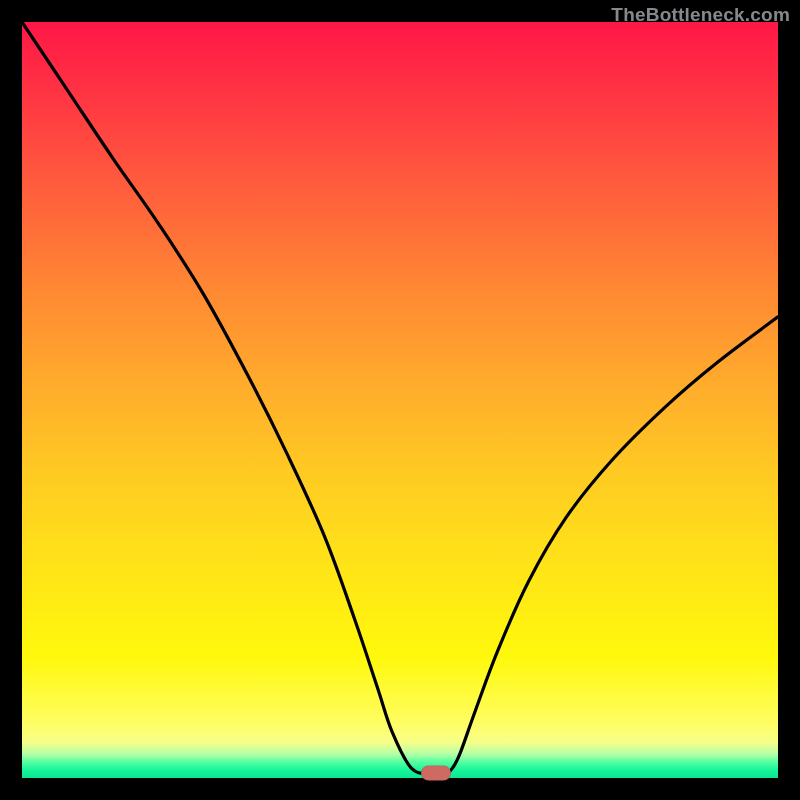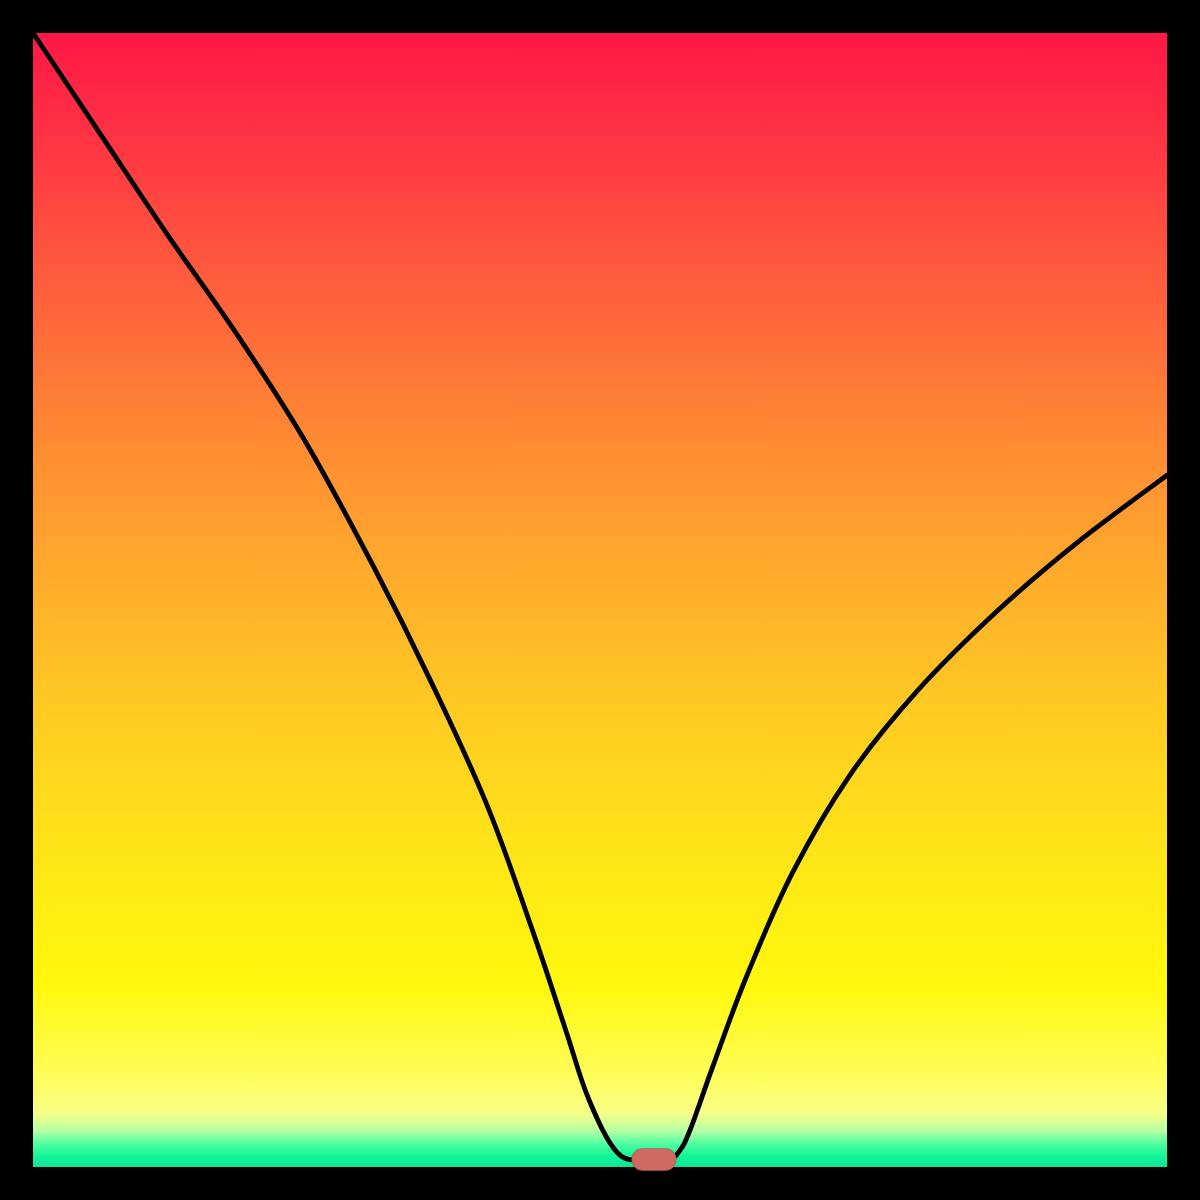--- a/index.html
+++ b/index.html
@@ -74,13 +74,14 @@
 </head>
 <body>
 
 <div class="frame">
   <div class="plot-area">
     <svg class="curve" viewBox="0 0 756 756" preserveAspectRatio="none">
       <path id="curve-path" d="M 0.00 0.00 C 8.16 12.25, 29.03 43.55, 45.36 68.04 C 61.69 92.53, 74.39 112.13, 90.72 136.08 C 107.05 160.03, 119.75 176.60, 136.08 201.10 C 152.41 225.59, 165.11 244.40, 181.44 272.16 C 197.77 299.92, 211.83 326.74, 226.80 355.32 C 241.77 383.90, 250.99 402.34, 264.60 430.92 C 278.21 459.50, 290.15 484.14, 302.40 514.08 C 314.65 544.02, 323.11 570.02, 332.64 597.24 C 342.17 624.46, 348.52 644.87, 355.32 665.28 C 362.12 685.69, 364.32 696.08, 370.44 710.64 C 376.56 725.20, 382.54 738.82, 389.34 746.17 C 396.14 753.52, 402.12 750.51, 408.24 751.46 C 414.36 752.42, 419.28 752.55, 423.36 751.46 C 427.44 750.38, 428.20 749.23, 430.92 745.42 C 433.64 741.61, 434.40 740.64, 438.48 730.30 C 442.56 719.95, 446.80 706.47, 453.60 687.96 C 460.40 669.45, 466.75 650.61, 476.28 627.48 C 485.81 604.35, 494.27 583.25, 506.52 559.44 C 518.77 535.63, 529.35 516.95, 544.32 495.18 C 559.29 473.41, 571.99 458.21, 589.68 438.48 C 607.37 418.75, 623.55 403.25, 642.60 385.56 C 661.65 367.87, 675.11 356.53, 695.52 340.20 C 715.93 323.87, 745.11 303.00, 756.00 294.84" fill="none" stroke="#000" stroke-width="3.2" stroke-linecap="round" stroke-linejoin="round"></path>
     </svg>
     <div id="marker" class="marker" style="left: 414.288px; top: 751.464px;"></div>
   </div>
+  <div class="watermark">TheBottleneck.com</div>
 </div>
 
 </body></html>

